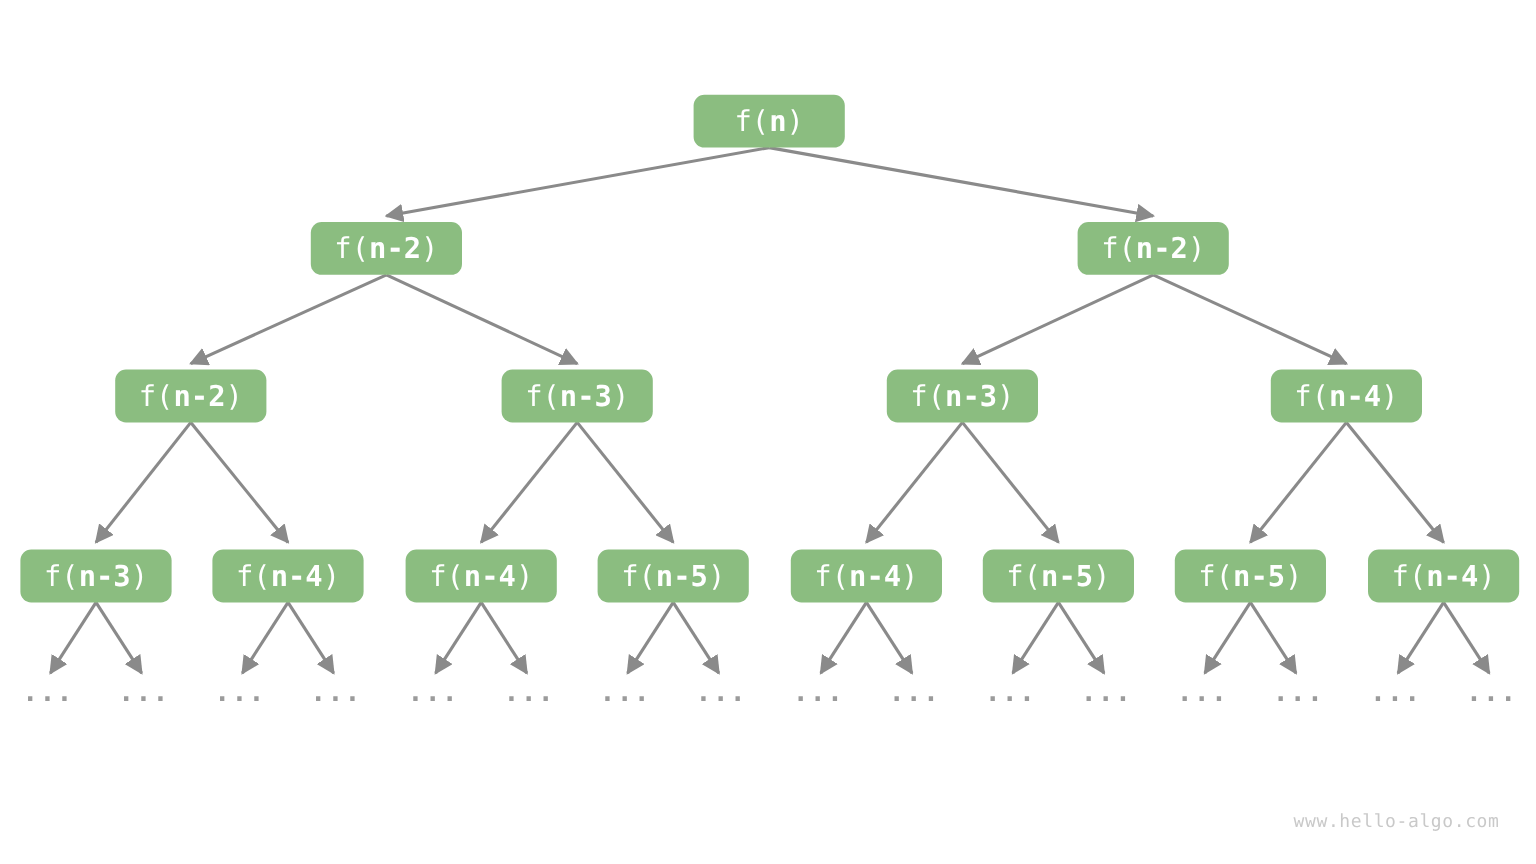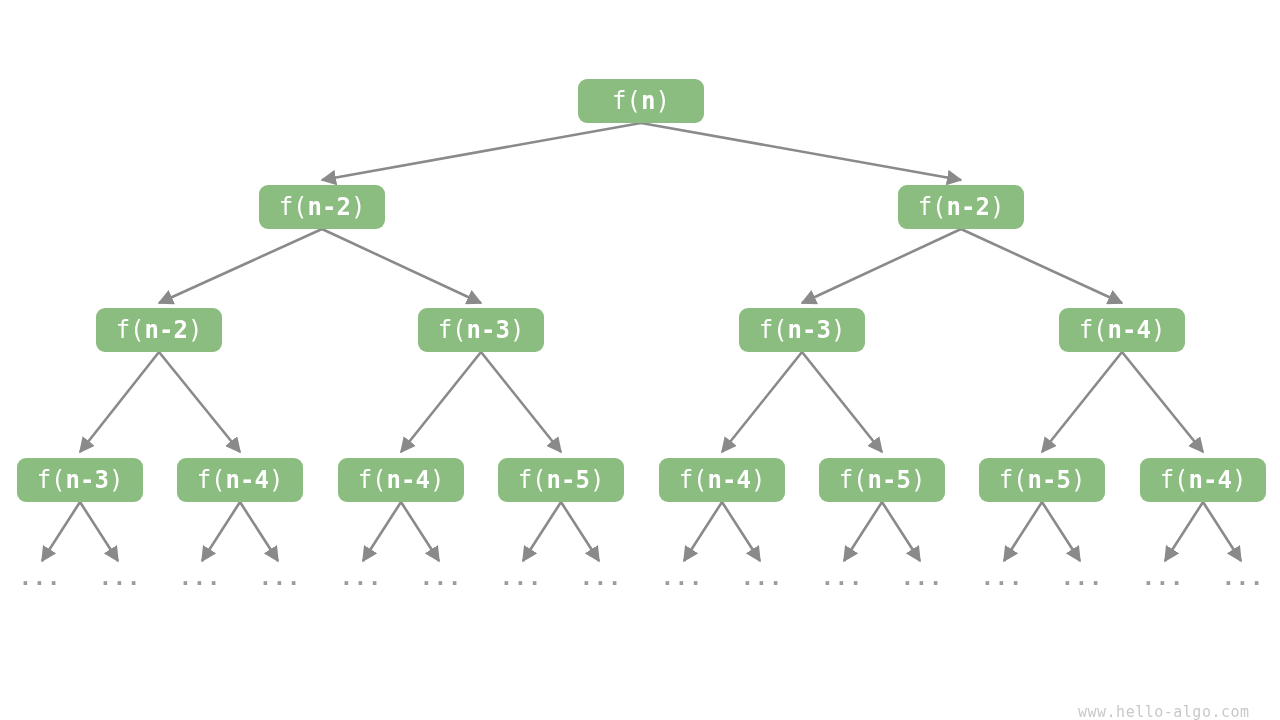--- a/index.html
+++ b/index.html
@@ -22,21 +22,21 @@
   .node .arg{font-weight:bold;}
   .dots{
     position:absolute;width:80px;margin-left:-40px;top:566px;
     color:var(--ellipsis,#9b9b9b);
     font-size:22px;font-weight:bold;text-align:center;line-height:24px;
     letter-spacing:1px;
   }
   .watermark{
     position:absolute;left:1078px;top:675px;
     color:var(--watermark,#c9c9c9);
-    font-size:15px;letter-spacing:0.5px;white-space:nowrap;margin-top:28px;
+    font-size:15px;letter-spacing:0.5px;white-space:nowrap;
   }
 </style>
 </head>
 <body>
 
 <div class="stage">
 
   <svg class="edges" viewBox="0 0 1280 720">
     <defs>
       <marker id="arrow" viewBox="0 0 10 10" refX="9" refY="5" markerWidth="6" markerHeight="6" orient="auto">

